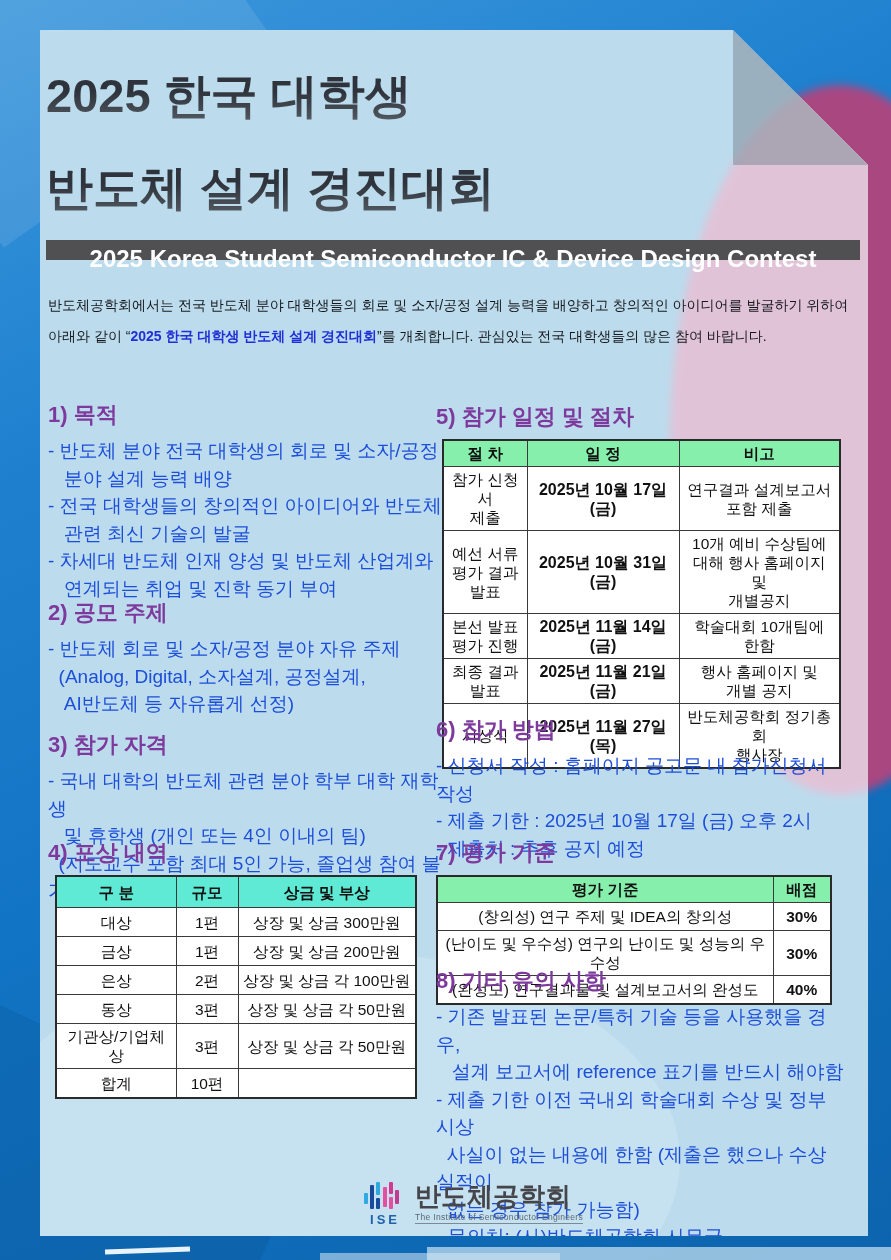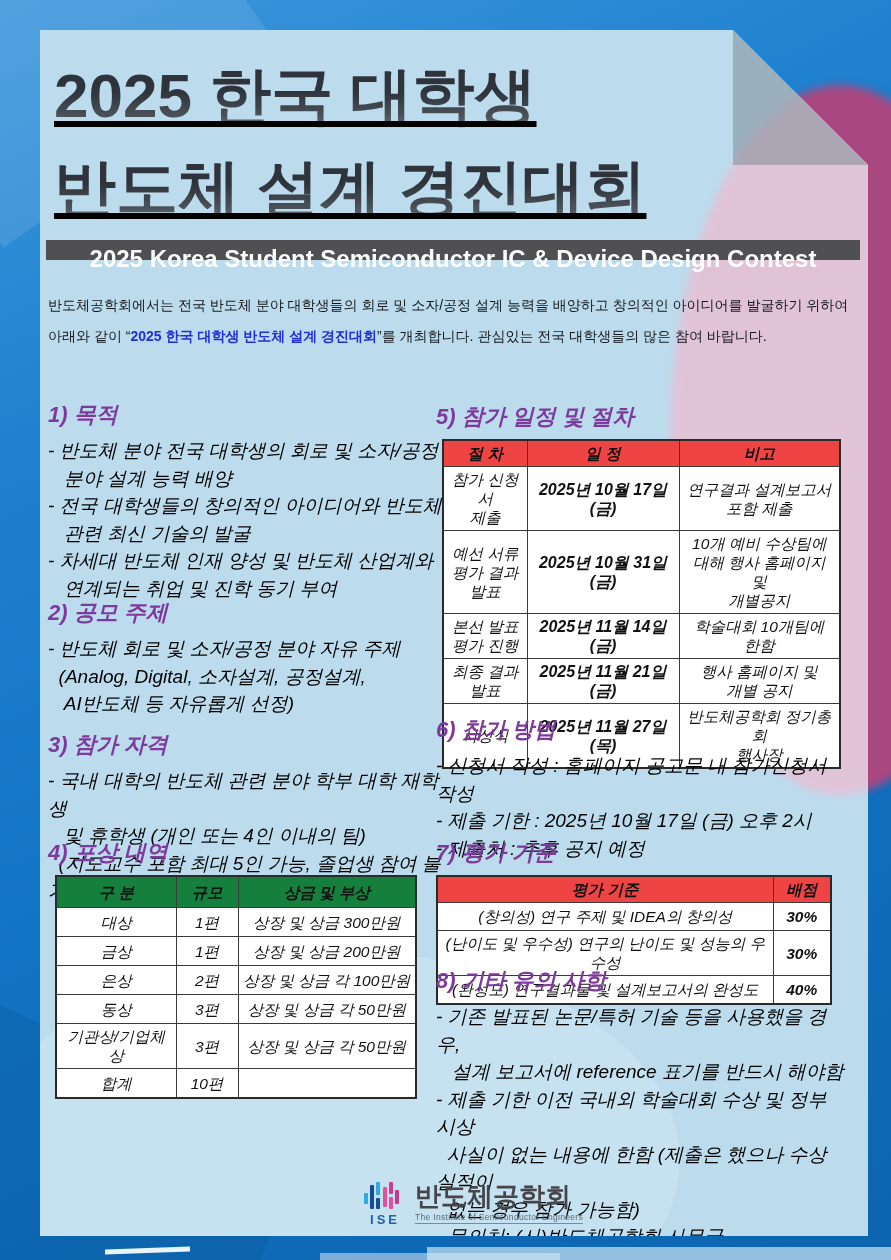--- a/index.html
+++ b/index.html
@@ -22,53 +22,53 @@
     clip-path:polygon(0 0,693px 0,828px 135px,828px 1206px,0 1206px);
   }
   .paper-texture{position:absolute;left:-60px;top:920px;width:700px;height:420px;border-radius:50%;
     background:rgba(255,255,255,0.16);pointer-events:none;}
   .blob-in{position:absolute;left:630px;top:55px;width:340px;height:710px;border-radius:50%;
     background:#e1c3d8;filter:blur(4px);}
   .fold{position:absolute;left:0;top:0;width:828px;height:140px;
     clip-path:polygon(693px 0,828px 135px,693px 135px);
     background:rgba(128,140,152,0.55);}
 
-  .title{position:absolute;left:14px;top:20px;font-size:62px;line-height:92px;font-weight:800;letter-spacing:0;text-decoration:underline;}
+  .title{position:absolute;left:6px;top:20px;font-size:47px;line-height:92px;font-weight:800;letter-spacing:0;}
   .title-line{display:block;color:#32373f;}
   @supports (-webkit-background-clip: text){
     .title-line{
       background:linear-gradient(180deg,#2f343c 45%,#4c525a 72%,#878d95 96%);
       -webkit-background-clip:text;background-clip:text;color:transparent;
     }
   }
   .en-bar{position:absolute;left:6px;top:210px;width:806px;height:20px;background:#505052;
     color:#ffffff;font-weight:700;font-size:24px;line-height:38px;text-align:center;padding:0 4px;}
   .intro{position:absolute;left:8px;top:260px;width:810px;font-size:14px;line-height:31px;color:#15171b;}
   .intro .hl{color:#212fd6;font-weight:700;}
 
-  .col{position:absolute;font-style:italic;}
+  .col{position:absolute;}
   .col-left{left:8px;top:370px;width:400px;height:700px;}
   .col-right{left:396px;top:372px;width:412px;height:800px;}
   .block{position:absolute;left:0;right:0;}
   .b-purpose{top:0;} .b-topic{top:198px;} .b-elig{top:330px;} .b-awards{top:438px;}
   .b-sched{top:0;} .b-how{top:313px;} .b-crit{top:436px;} .b-notes{top:564px;}
 
   .sec-h{font-size:22px;font-weight:800;color:#7d3a9c;margin:0 0 7px 0;}
-  .lines{font-size:19px;line-height:27.5px;color:#000000;}
+  .lines{font-size:19px;line-height:27.5px;color:#1d4ed8;}
   .ln{white-space:pre-wrap;min-height:27.5px;}
 
   table.tbl{border-collapse:collapse;background:#ffffff;table-layout:fixed;border:2px solid #2a2a2a;}
   table.tbl th,table.tbl td{border:1px solid #3a3a3a;text-align:center;vertical-align:middle;
     font-size:15.5px;line-height:19px;color:#111;padding:3px 4px;white-space:pre-line;}
   table.tbl th{font-weight:700;}
   .awards{margin-left:7px;width:360px;}
-  .awards th{background:#15803d;height:24px;}
+  .awards th{background:#5eead4;height:24px;}
   .awards td{height:22px;}
   .sched{margin-left:6px;width:397px;}
-  .sched th,.crit th{background:#ef4444;}
+  .sched th,.crit th{background:#86efac;}
   .sched td.date{font-weight:700;font-size:16px;}
   .sched td{padding:4px 3px;}
   .crit{margin-left:0;width:394px;}
   .crit td{height:21px;}
   .crit td.pct{font-weight:700;}
 
   .footer{position:absolute;left:0;top:1152px;width:828px;display:flex;justify-content:center;}
   .logo{display:flex;align-items:flex-start;gap:9px;}
   .mark{display:flex;flex-direction:column;align-items:center;margin-left:39px;}
   .mark .abbr{font-size:13px;font-weight:800;color:#1e62ac;letter-spacing:3px;margin-top:1px;}

